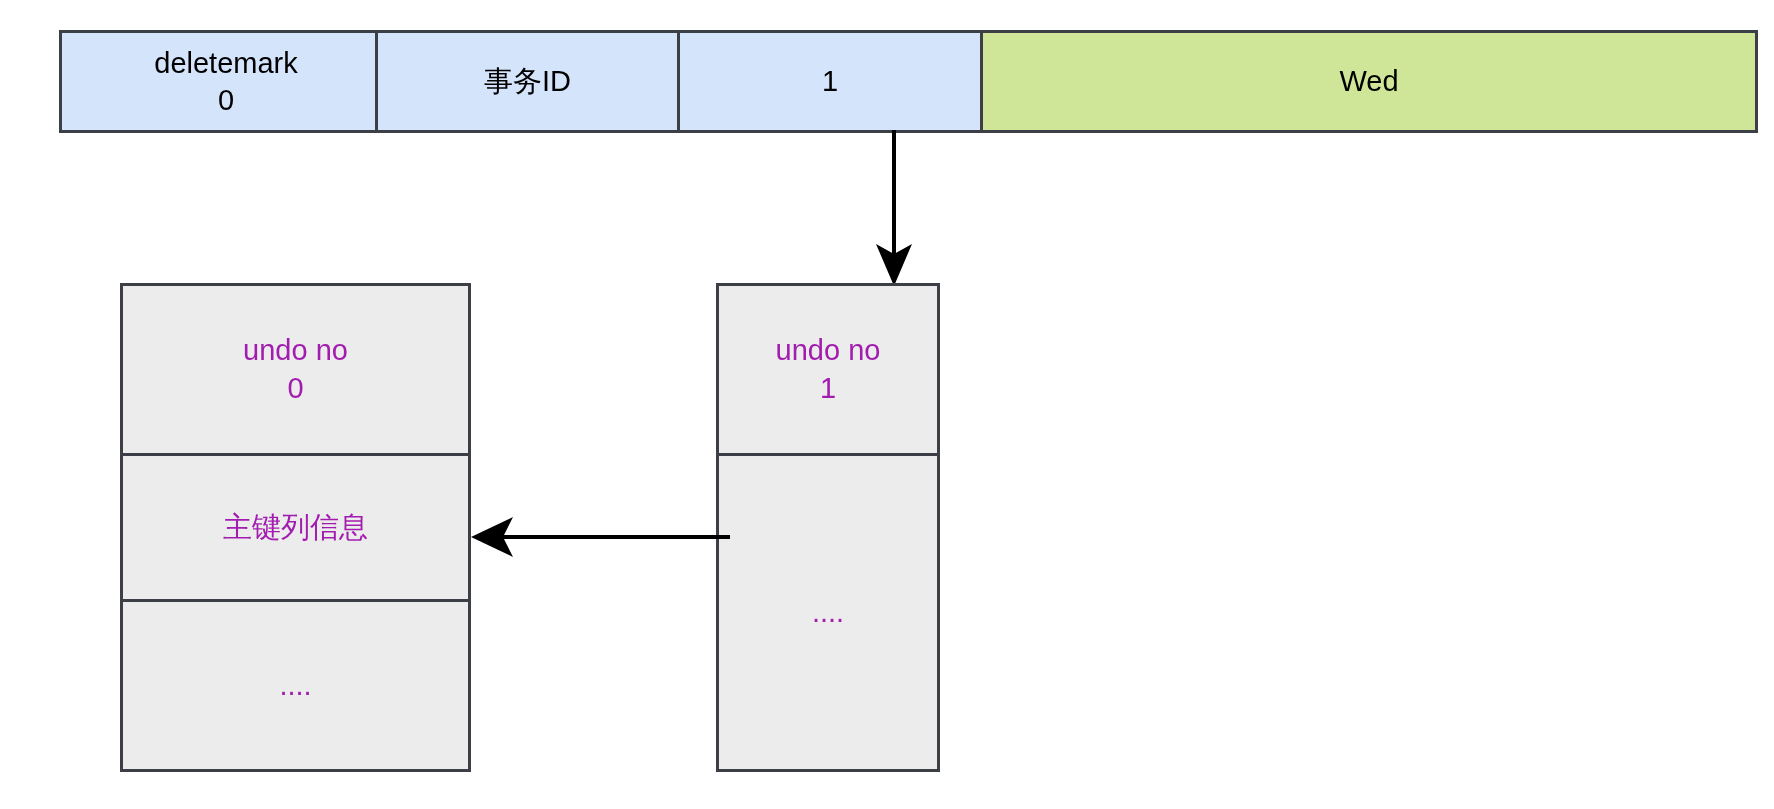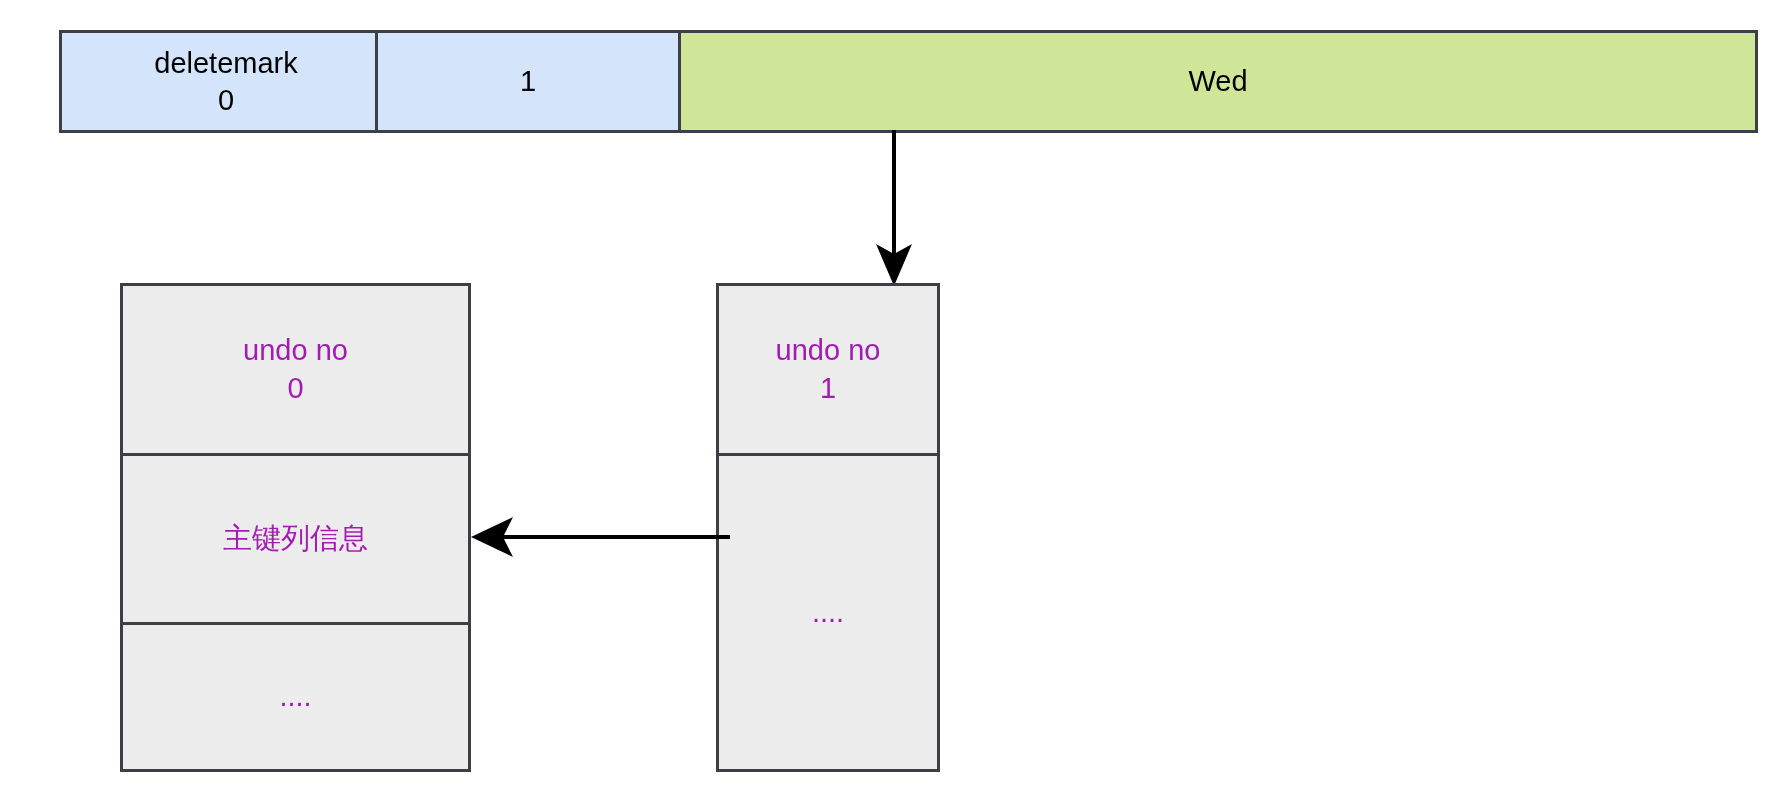--- a/index.html
+++ b/index.html
@@ -73,21 +73,21 @@
     color: #a21caf;
     white-space: pre-line;
     text-align: center;
     border-bottom: 3px solid #3d3f47;
     background: #ececec;
   }
   .undo-cell:last-child {
     border-bottom: none;
   }
   .undo-cell.c0 { height: 170px; }
-  .undo-cell.c1 { height: 169px; }
+  .undo-cell.c1 { height: 146px; }
   .undo-cell.c2 { flex: 1 1 auto; }
 
   #undo-box-left {
     left: 120px;
     top: 283px;
     width: 351px;
     height: 489px;
   }
   #undo-box-right {
     left: 716px;
@@ -115,20 +115,21 @@
   }
 </style>
 </head>
 <body>
 
 <div id="canvas">
 
   <div class="record-row">
     <div class="record-cell" style="width:301px">deletemark
 0</div>
+    <div class="record-cell" style="width:302px">事务ID</div>
     <div class="record-cell" style="width:303px">1</div>
     <div class="record-cell green" style="flex:1 1 auto">Wed</div>
   </div>
 
   <svg class="arrow-svg" id="arrow-rollback-pointer" viewBox="0 0 100 160">
     <line x1="50" y1="0" x2="50" y2="136" stroke="#000000" stroke-width="4"></line>
     <polygon points="50,156 32,114 50,124 68,114" fill="#000000"></polygon>
   </svg>
 
   <div class="undo-box" id="undo-box-left">

